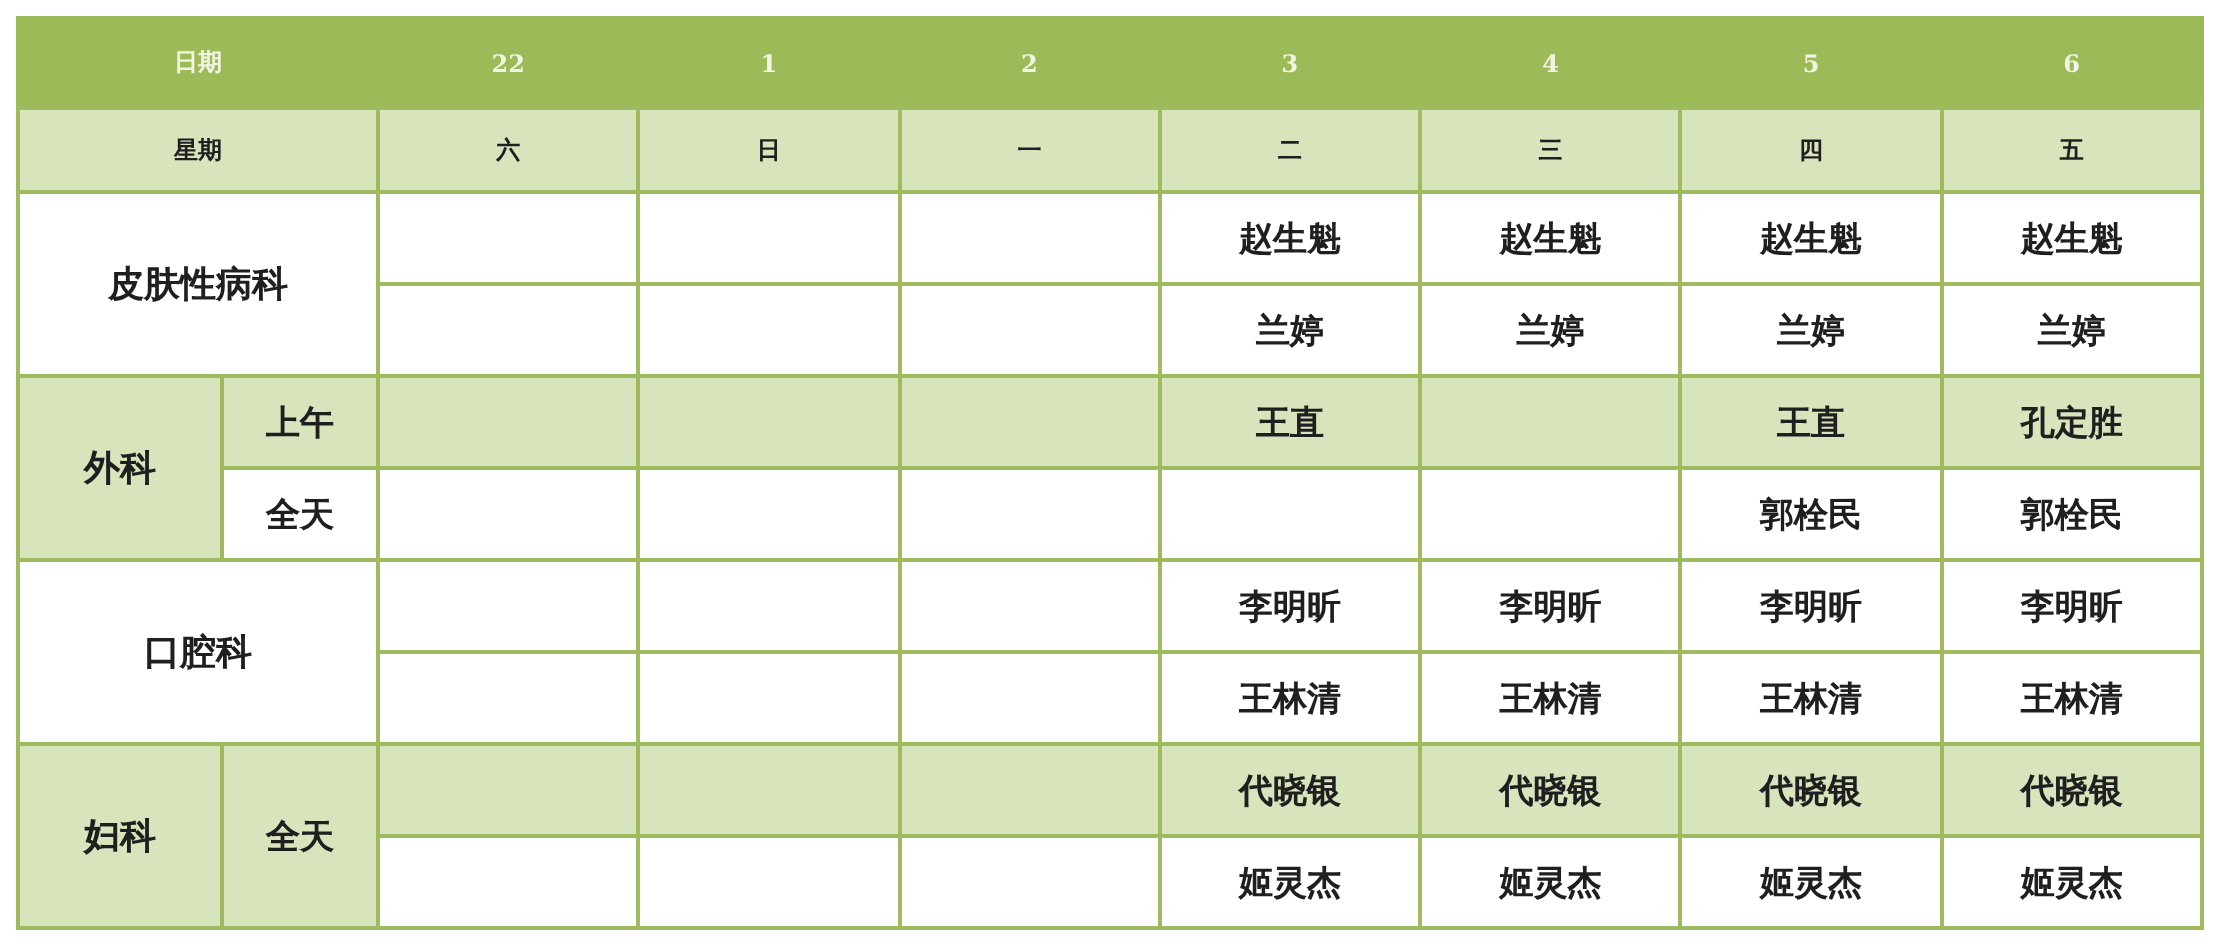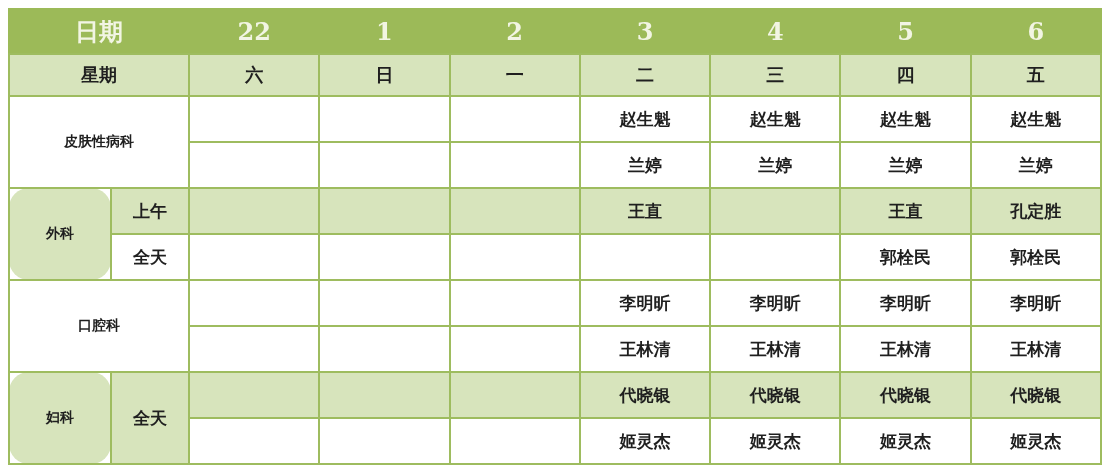--- a/index.html
+++ b/index.html
@@ -35,28 +35,28 @@
     white-space: nowrap;
   }
   tr.row-date  { height: 45px; }
   tr.row-week  { height: 42px; }
   tr.row-data  { height: 46px; }
   tr.row-date td {
     background: var(--header-fill, #9cba58);
     color: var(--header-text, #f2f5e3);
     border-color: var(--header-fill, #9cba58);
     border-bottom-color: var(--grid, #9ebc5f);
-    font-size: 24px;
+    font-size: 12px;
   }
   tr.row-week td {
     background: var(--band-fill, #d7e4bc);
-    font-size: 18px;
+    font-size: 12px;
   }
   td.band { background: var(--band-fill, #d7e4bc); }
-  td.dept { font-size: 14px; border-radius: 20px; }
+  td.dept { font-size: 18px; }
 </style>
 </head>
 <body>
 
 <table class="duty-table">
   <colgroup>
     <col style="width:102px">
     <col style="width:78px">
     <col>
       <col>

